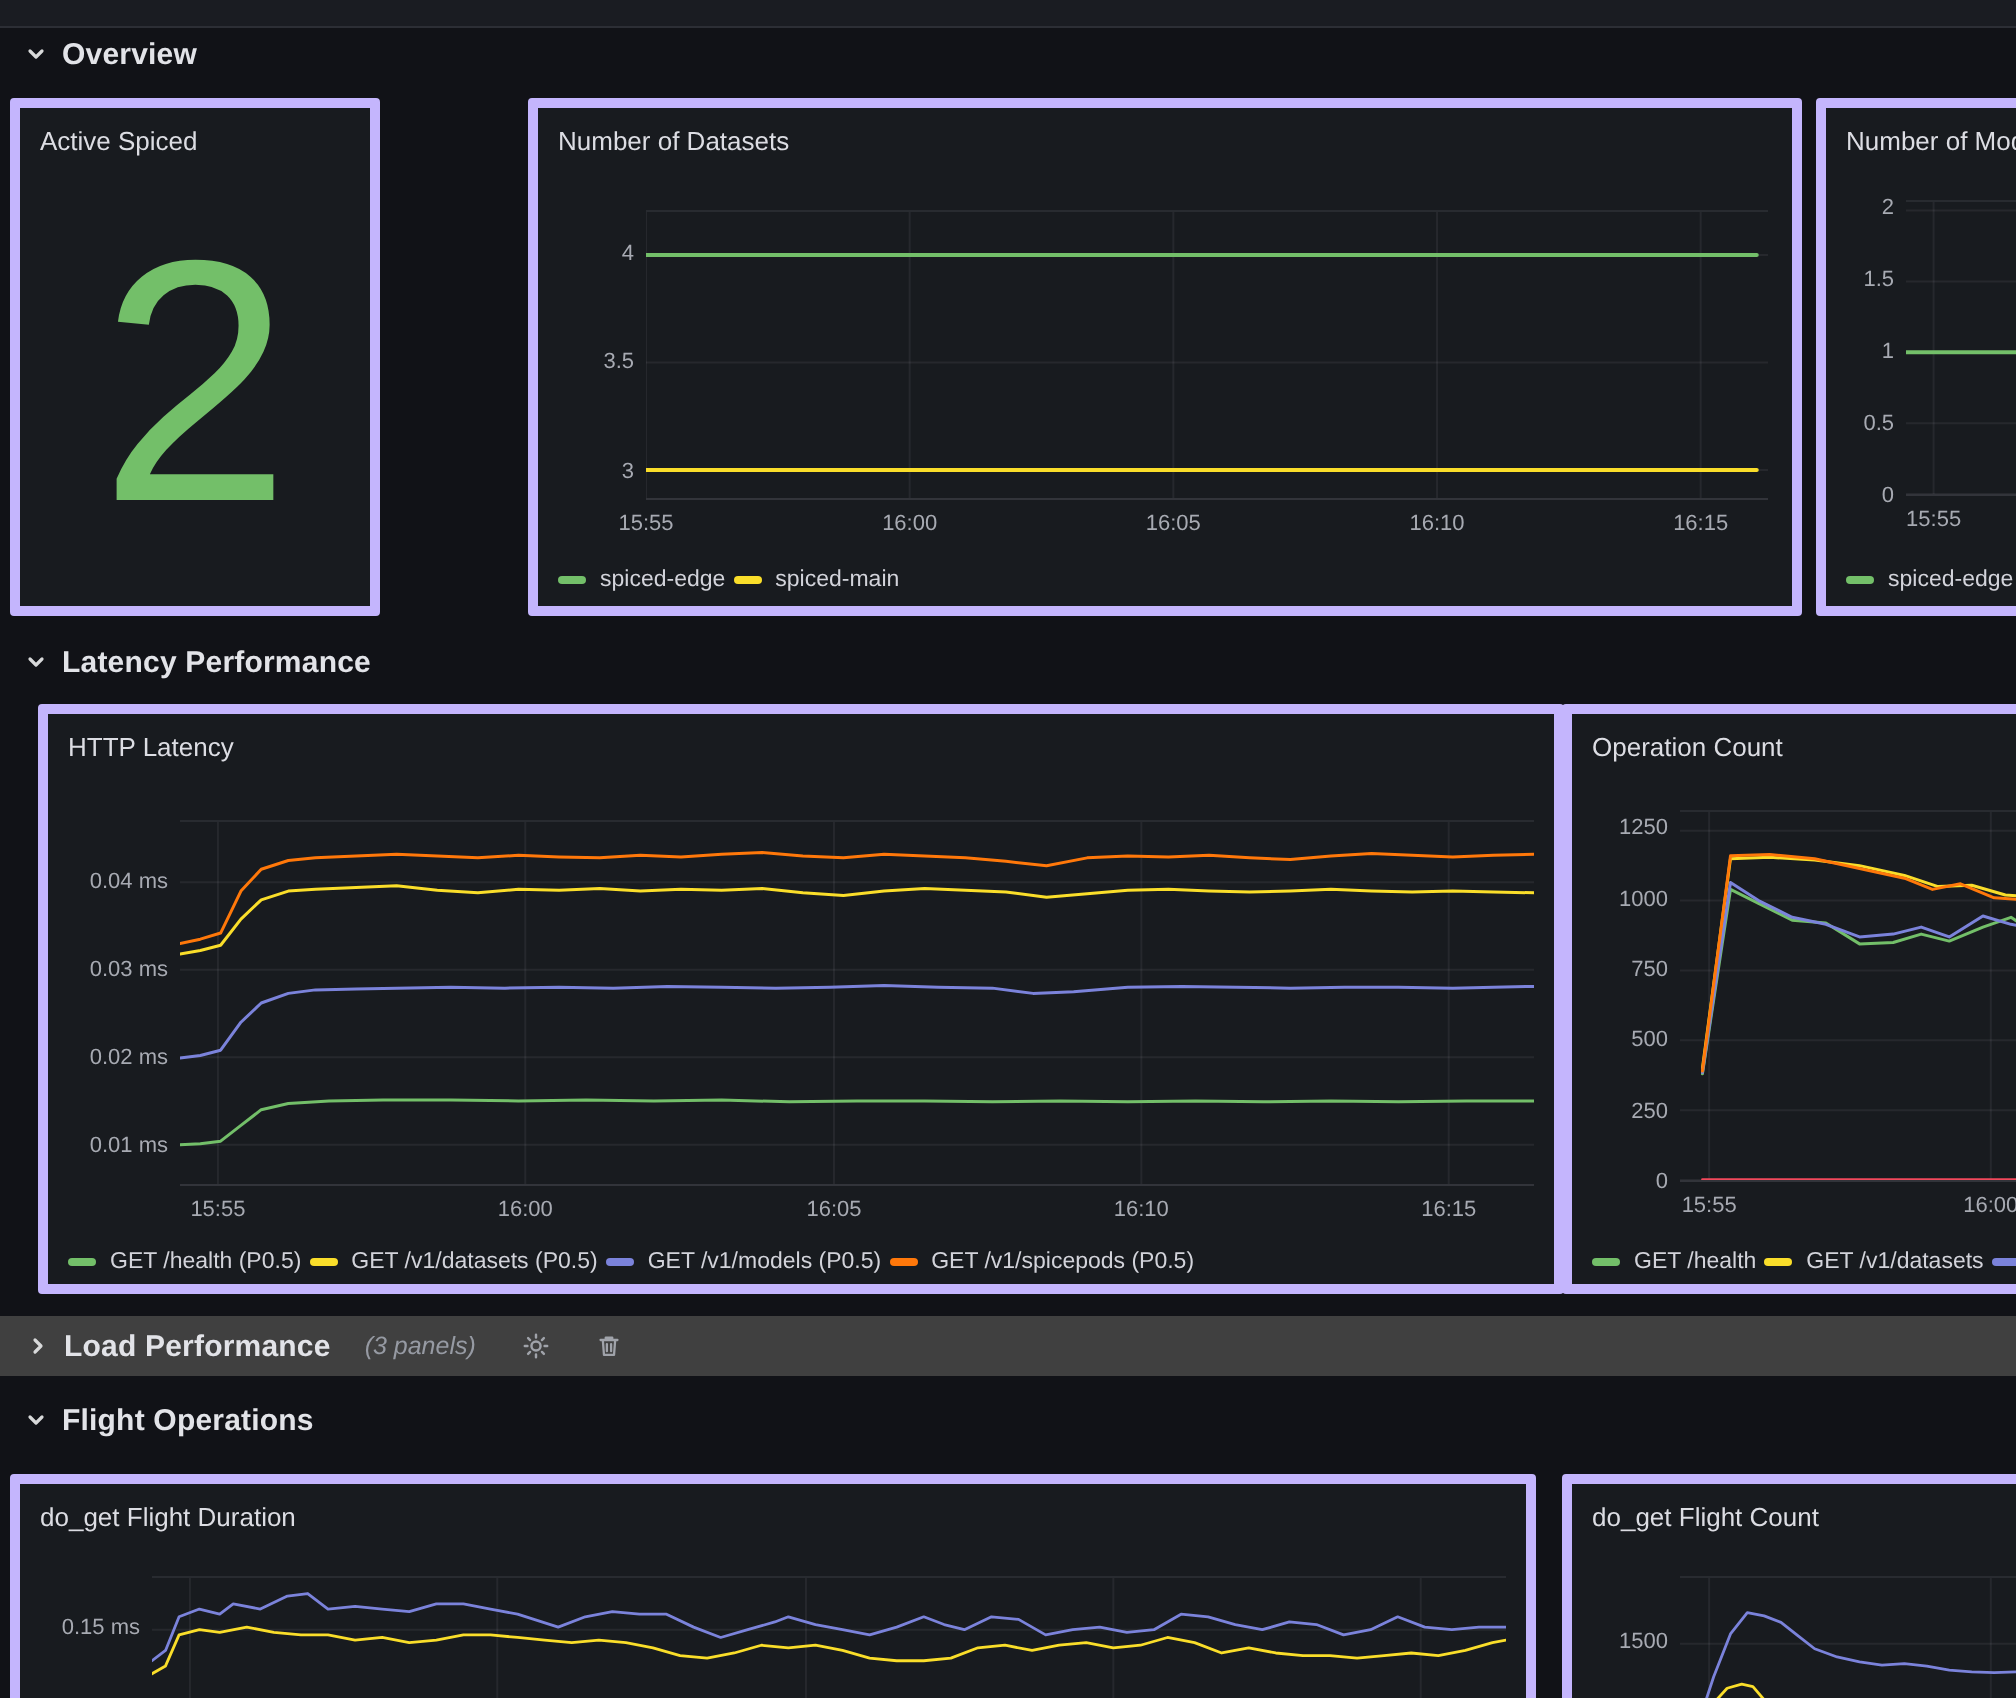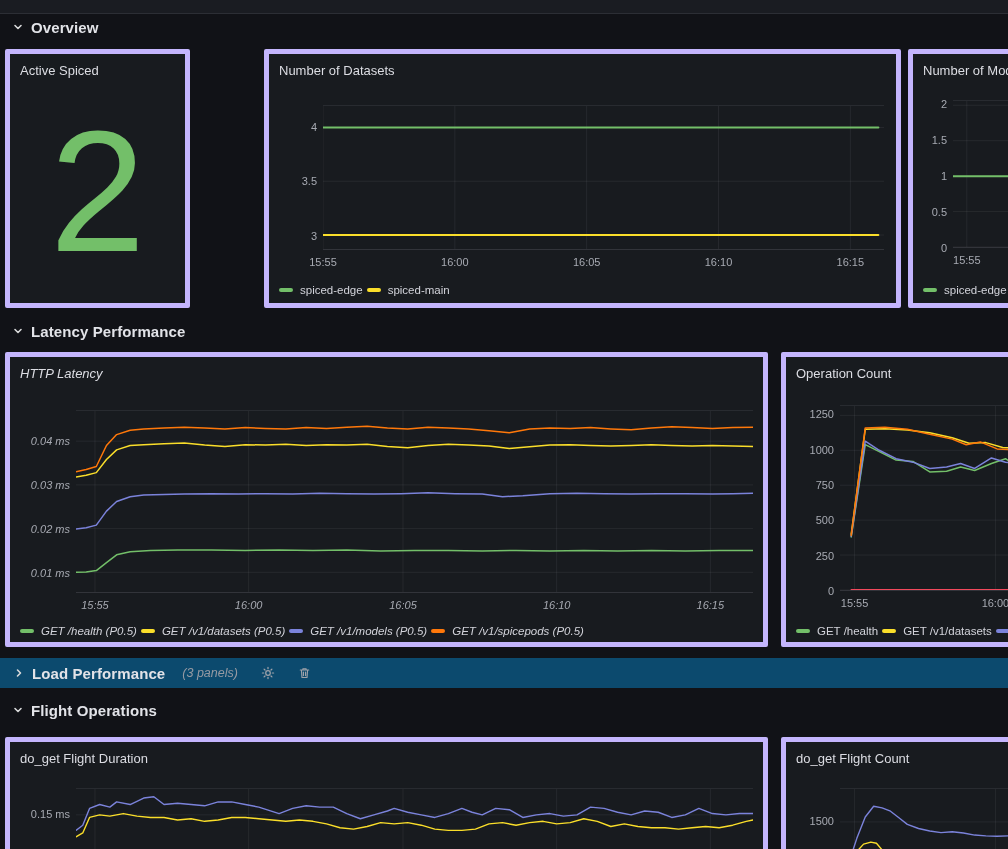--- a/index.html
+++ b/index.html
@@ -1,21 +1,21 @@
 <!DOCTYPE html>
 <html><head>
 <meta charset="utf-8">
 <style>
   html,body{margin:0;padding:0;background:#111217;width:1008px;height:849px;overflow:hidden;
     font-family:"Liberation Sans","DejaVu Sans",sans-serif;position:relative;}
   .topbar{position:absolute;left:0;top:0;width:1008px;height:13px;background:#1a1c22;border-bottom:1px solid #2c2e35;}
   .sec{position:absolute;display:flex;align-items:center;gap:7px;height:18px;cursor:pointer;}
   .sec-label{font-size:15px;font-weight:700;color:#e2e3e8;letter-spacing:.1px;white-space:nowrap;}
   .chev{display:flex;align-items:center;color:#d8d9da;}
-  .loadrow{position:absolute;left:0;top:658px;width:1008px;height:30px;background:#0c4a6e;
+  .loadrow{position:absolute;left:0;top:658px;width:1008px;height:30px;background:#404040;
     display:flex;align-items:center;padding-left:13px;box-sizing:border-box;cursor:pointer;}
   .loadrow .sec-label{margin-left:7px;}
   .pcount{margin-left:17px;font-size:12.5px;font-style:italic;color:#969aa3;}
   .rowicon{margin-left:23px;color:#a0a3aa;display:flex;align-items:center;}
   .panel{position:absolute;background:#181b1f;border:5px solid #c4b5fd;border-radius:2px;
     box-sizing:border-box;overflow:hidden;}
   .ptitle{position:absolute;top:9px;left:10px;font-size:13px;font-weight:500;color:#dcdde3;white-space:nowrap;z-index:3;}
   .statwrap{position:absolute;inset:0;display:flex;align-items:center;justify-content:center;}
   .statval{margin-top:26px;font-size:172px;line-height:.8;font-weight:500;color:#73bf69;}
   .chart{position:absolute;inset:0;}
@@ -135,21 +135,21 @@
 
 <div class="sec" style="left:12px;top:322px;">
   <span class="chev">
     <svg width="12" height="12" viewBox="0 0 12 12">
         <polyline points="3,4.5 6,7.5 9,4.5" fill="none" stroke="currentColor" stroke-width="1.6" stroke-linecap="round" stroke-linejoin="round"></polyline>
       </svg>
   </span>
   <span class="sec-label">Latency Performance</span>
 </div>
 
-<div class="panel" style="left:5px;top:352px;width:763px;height:295px;font-style:italic;">
+<div class="panel" style="left:19px;top:352px;width:763px;height:295px;">
   <div class="ptitle">HTTP Latency</div>
   <div class="chart" style="--yw:58px;--pt:53px;--pb:49px;--pr:10px;--lb:3px;">
     <div class="yaxis">
         <div class="ytick" style="top: 89.1304%;">0.01 ms</div>
         <div class="ytick" style="top: 64.9758%;">0.02 ms</div>
         <div class="ytick" style="top: 40.8213%;">0.03 ms</div>
         <div class="ytick" style="top: 16.6667%;">0.04 ms</div>
       </div>
     <div class="plot">
         <svg viewBox="0 0 100 100" preserveAspectRatio="none">

